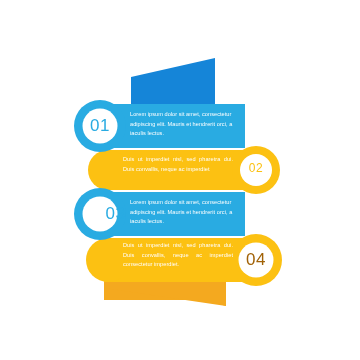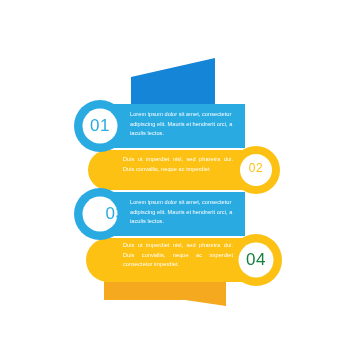--- a/index.html
+++ b/index.html
@@ -87,21 +87,21 @@
 
   <div class="circle-wrap" style="left:232px; top:161px; width:48px;">
     <div class="circle-label" style="color:#fcc112; font-size:12px;">02</div>
   </div>
 
   <div class="circle-wrap" style="left:74px; top:204px; width:52px;">
     <div class="circle-label" style="color:#29abe2;padding-left:31px;">03</div>
   </div>
 
   <div class="circle-wrap" style="left:230px; top:250px; width:52px;">
-    <div class="circle-label" style="color:#15803d;">04</div>
+    <div class="circle-label" style="color:#a16207;">04</div>
   </div>
 
   <div class="panel-text blue-text" style="left:130px; top:110px; width:112px;">Lorem ipsum dolor sit amet, consectetur adipiscing elit. Mauris et hendrerit orci, a iaculis lectus.</div>
 
   <div class="panel-text yellow-text" style="left:123px; top:155px; width:110px;">Duis ut imperdiet nisl, sed pharetra dui. Duis convallis, neque ac imperdiet</div>
 
   <div class="panel-text blue-text" style="left:130px; top:198px; width:112px;">Lorem ipsum dolor sit amet, consectetur adipiscing elit. Mauris et hendrerit orci, a iaculis lectus.</div>
 
   <div class="panel-text yellow-text" style="left:123px; top:241px; width:110px;">Duis ut imperdiet nisl, sed pharetra dui. Duis convallis, neque ac imperdiet consectetur imperdiet.</div>
 

